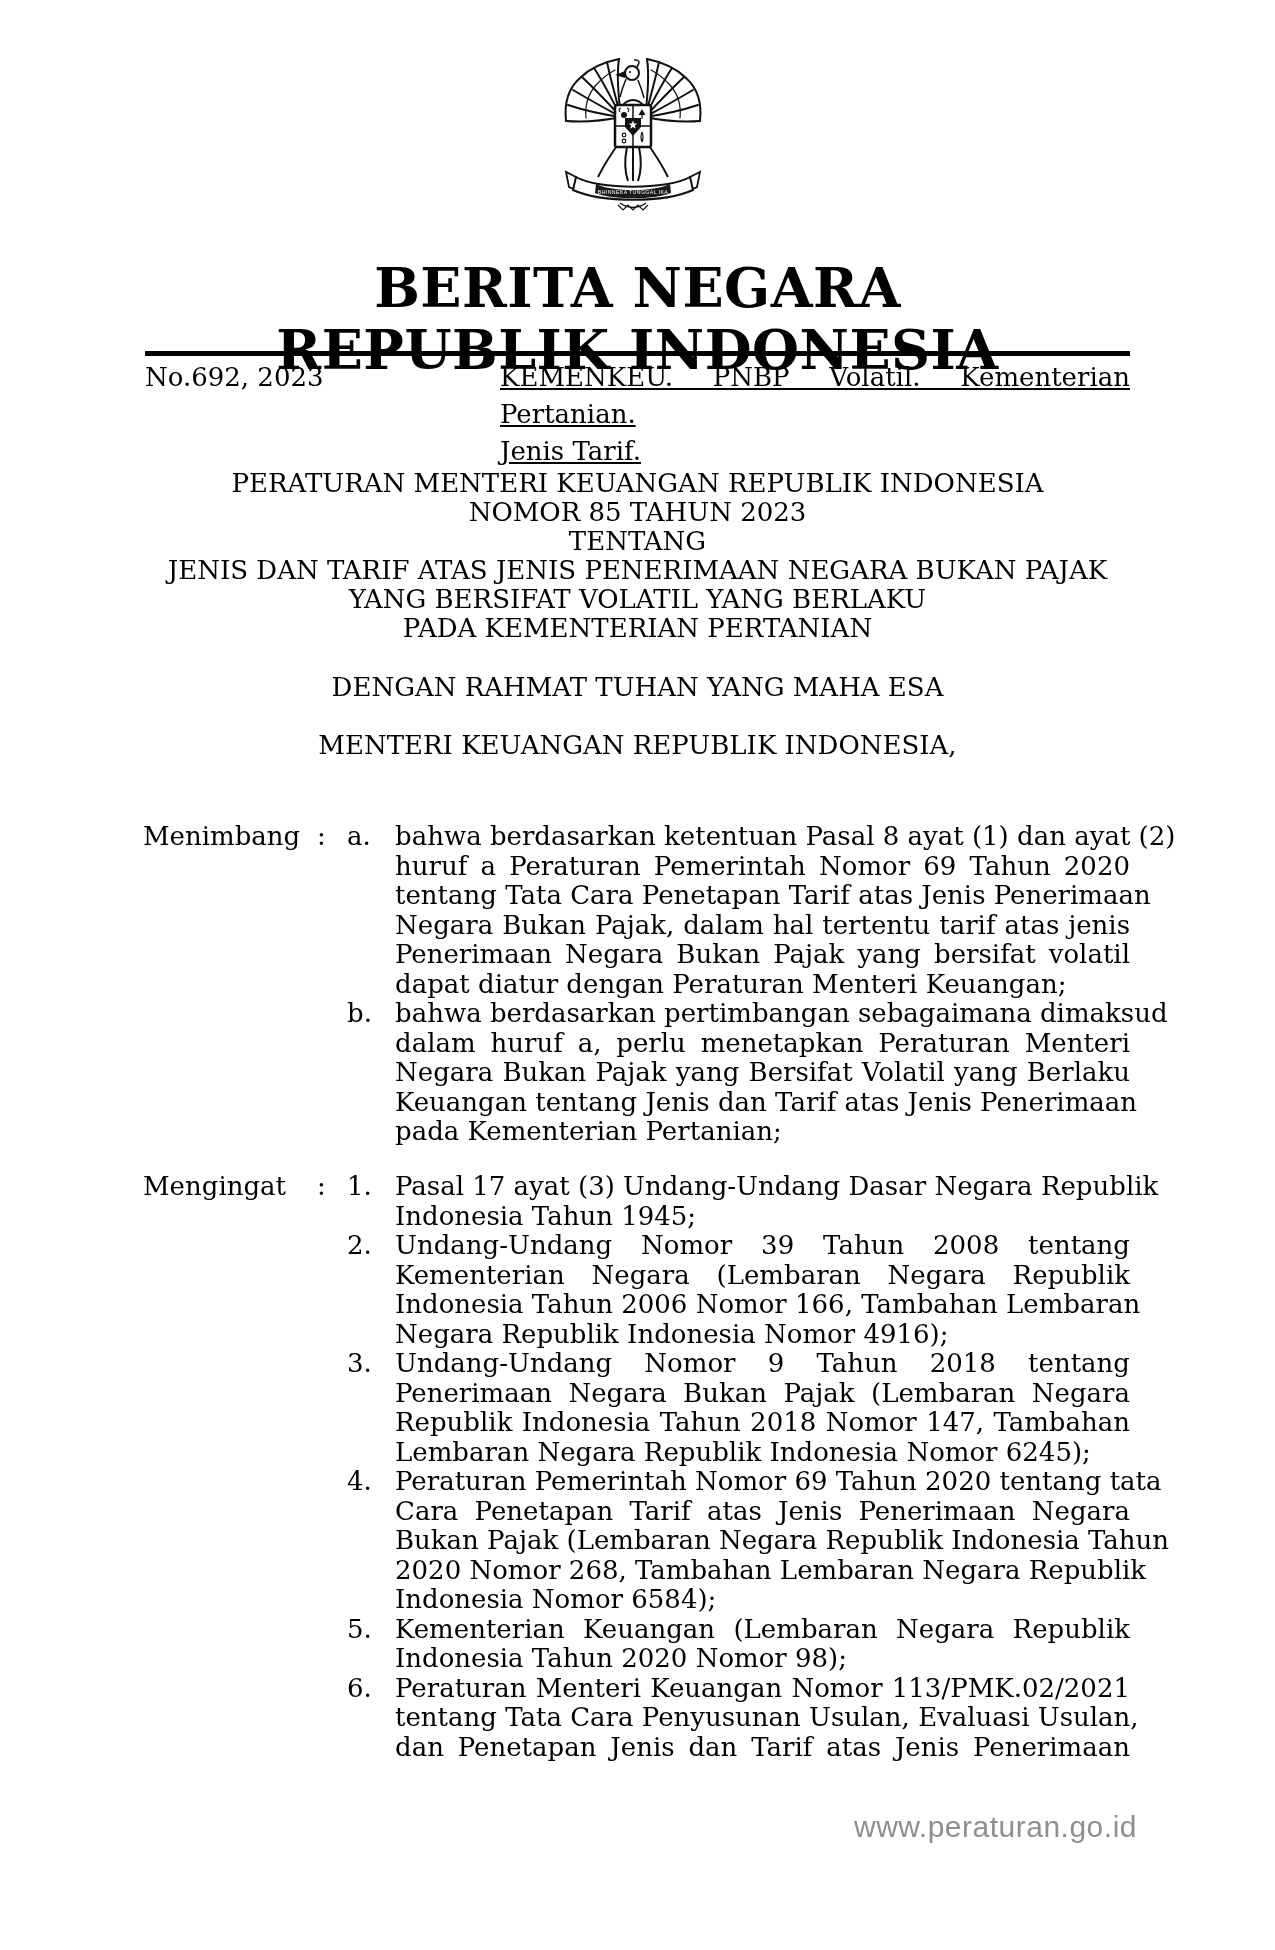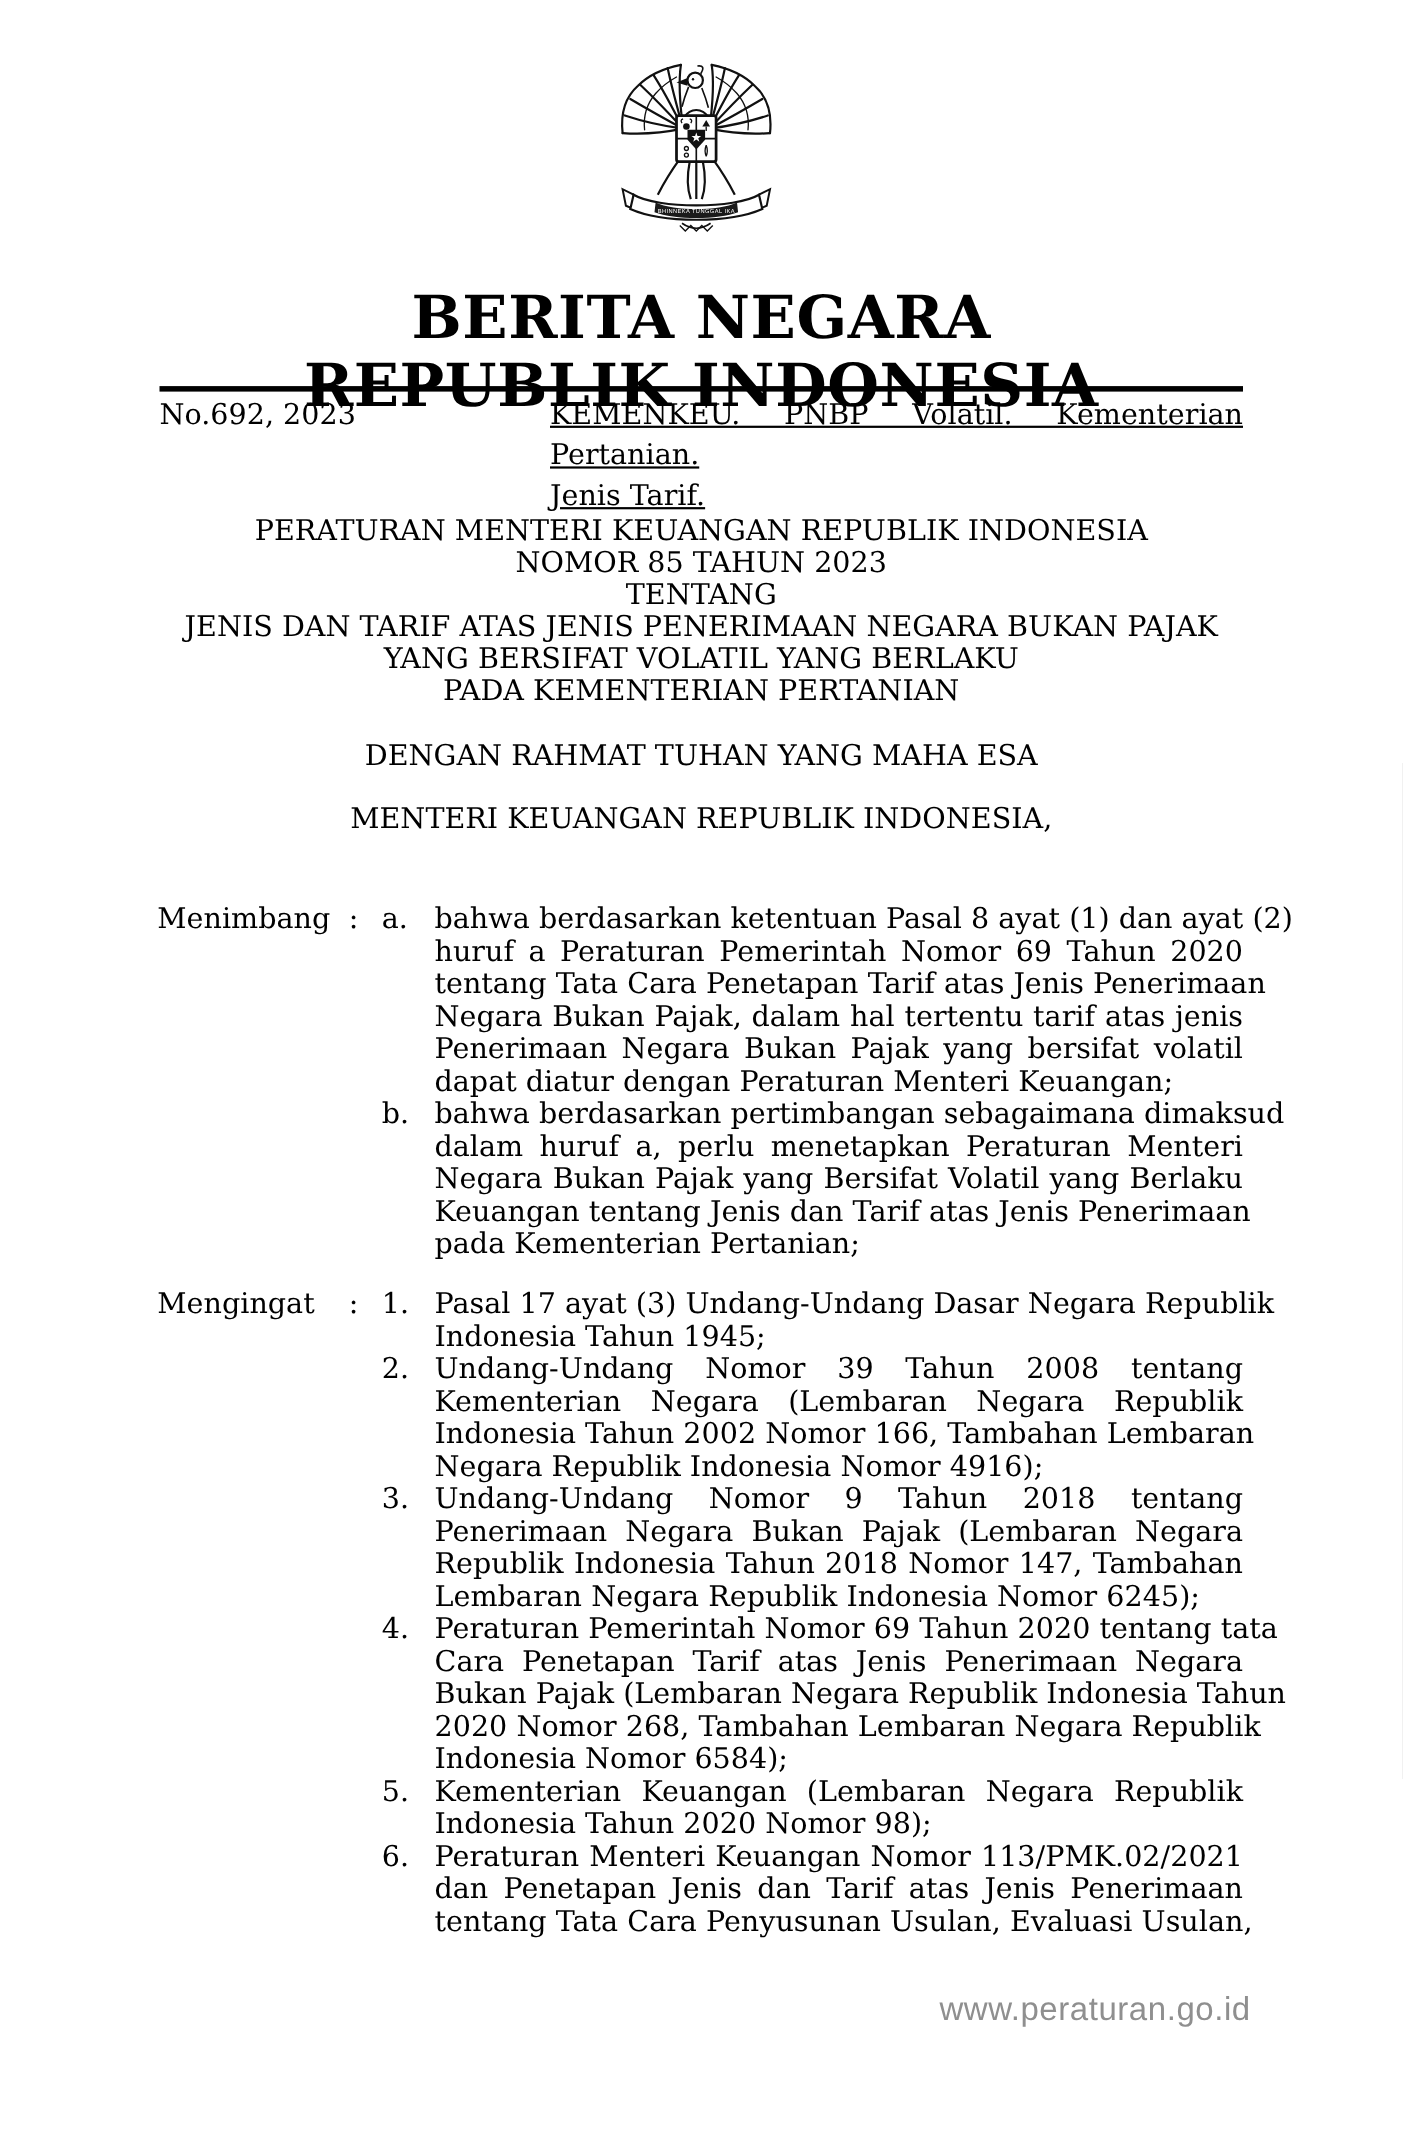--- a/index.html
+++ b/index.html
@@ -192,21 +192,21 @@
         <p>
             <span class="jline">Pasal 17 ayat (3) Undang-Undang Dasar Negara Republik</span>
             <span class="jline last">Indonesia Tahun 1945;</span>
           </p>
       </div>
       <div class="item">
         <span class="marker">2.</span>
         <p>
             <span class="jline">Undang-Undang Nomor 39 Tahun 2008 tentang</span>
             <span class="jline">Kementerian Negara (Lembaran Negara Republik</span>
-            <span class="jline">Indonesia Tahun 2002 Nomor 166, Tambahan Lembaran</span>
+            <span class="jline">Indonesia Tahun 2006 Nomor 166, Tambahan Lembaran</span>
             <span class="jline last">Negara Republik Indonesia Nomor 4916);</span>
           </p>
       </div>
       <div class="item">
         <span class="marker">3.</span>
         <p>
             <span class="jline">Undang-Undang Nomor 9 Tahun 2018 tentang</span>
             <span class="jline">Penerimaan Negara Bukan Pajak (Lembaran Negara</span>
             <span class="jline">Republik Indonesia Tahun 2018 Nomor 147, Tambahan</span>
             <span class="jline last">Lembaran Negara Republik Indonesia Nomor 6245);</span>
@@ -226,22 +226,22 @@
         <span class="marker">5.</span>
         <p>
             <span class="jline">Kementerian Keuangan (Lembaran Negara Republik</span>
             <span class="jline last">Indonesia Tahun 2020 Nomor 98);</span>
           </p>
       </div>
       <div class="item">
         <span class="marker">6.</span>
         <p>
             <span class="jline">Peraturan Menteri Keuangan Nomor 113/PMK.02/2021</span>
+            <span class="jline">tentang Tata Cara Penyusunan Usulan, Evaluasi Usulan,</span>
             <span class="jline">dan Penetapan Jenis dan Tarif atas Jenis Penerimaan</span>
-            <span class="jline">tentang Tata Cara Penyusunan Usulan, Evaluasi Usulan,</span>
           </p>
       </div>
     </div>
   </section>
 
   <div class="footer">www.peraturan.go.id</div>
 
 </div>
 
 </body></html>

